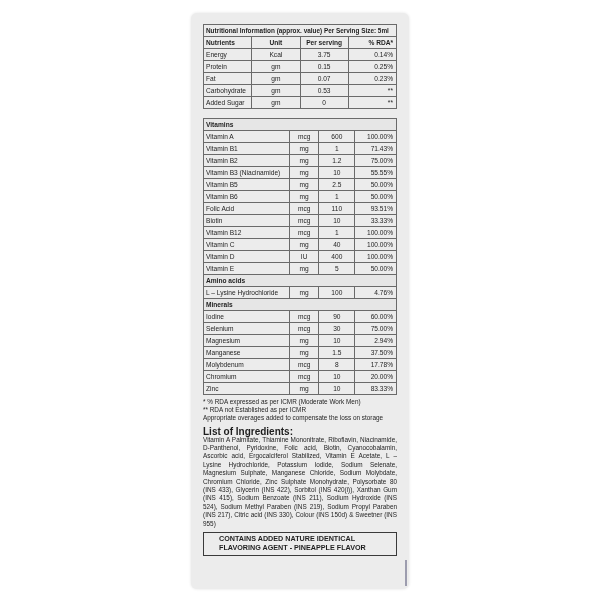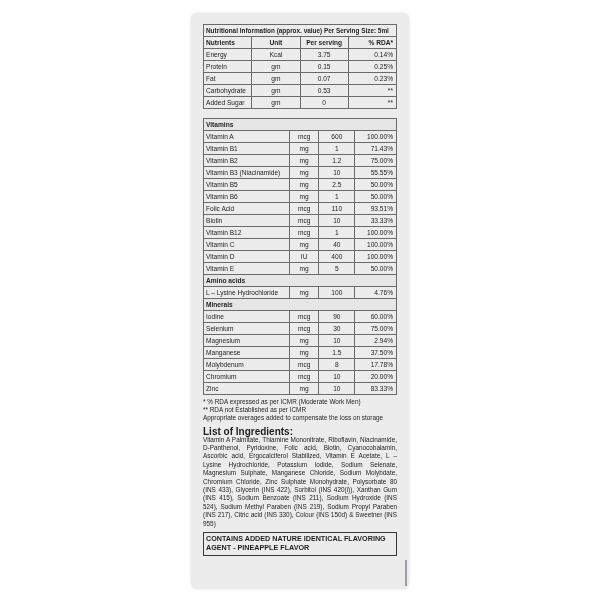--- a/index.html
+++ b/index.html
@@ -32,21 +32,21 @@
   .c-serv { width: 35px; text-align: center; }
   .c-rda { width: 40px; text-align: right; padding-right: 3px; }
   .title-row td { font-weight: bold; font-size: 6.4px; text-align: left; }
   .section-row td { font-weight: bold; text-align: left; background: #e6e6e6; }
   .gap { height: 9px; }
   .notes { font-size: 6.4px; line-height: 8.2px; margin-top: 3px; }
   .ing-title { font-weight: bold; font-size: 10px; margin-top: 4px; line-height: 9px; }
   .ing-text { font-size: 6.4px; line-height: 8.4px; text-align: justify; }
   .box {
     border: 1.5px solid #3a3a3a; font-weight: bold; font-size: 7.2px; line-height: 8.8px;
-    padding: 2px 2px; margin-top: 4px; text-transform: uppercase;
+    padding: 2px 15px; margin-top: 4px; text-transform: uppercase;
   }
 </style>
 </head>
 <body>
 
 <div class="edge-left"></div>
 <div class="card"></div>
 <div class="edge-right"></div>
 
 <div class="content">

